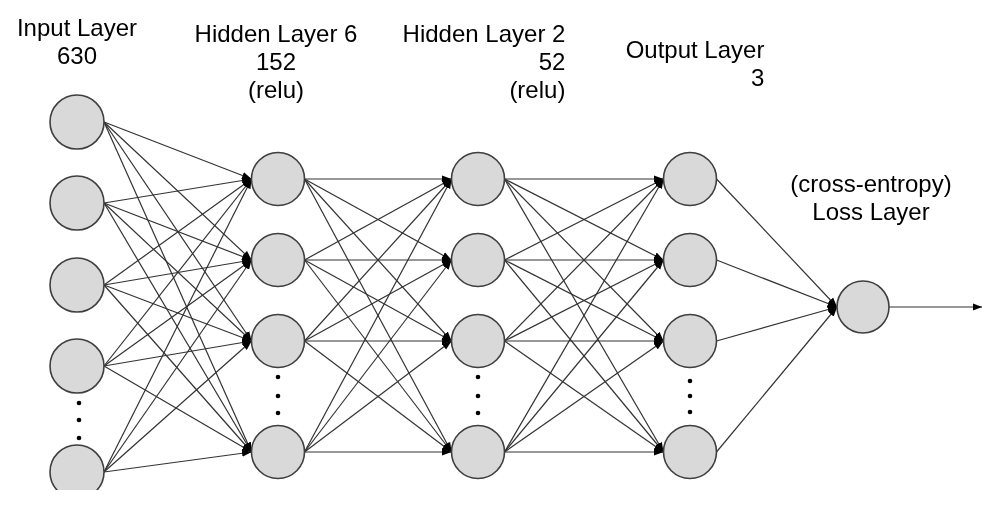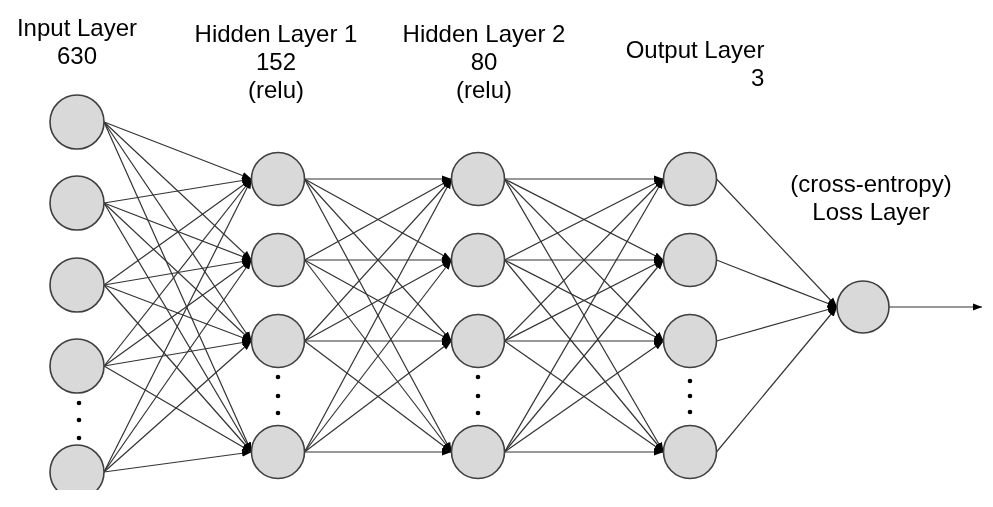--- a/index.html
+++ b/index.html
@@ -137,28 +137,28 @@
         <circle cx="690" cy="412" r="2.3" fill="#000000"></circle>
       </g>
     </svg>
 
   <div class="layer-label" style="left: 77px; top: 14px;">
     <div>Input Layer</div>
     <div>630</div>
   </div>
 
   <div class="layer-label" style="left: 276px; top: 20px;">
-    <div>Hidden Layer 1</div>
+    <div>Hidden Layer 6</div>
     <div>152</div>
     <div>(relu)</div>
   </div>
 
-  <div class="layer-label" style="left: 484px; top: 20px;">
+  <div class="layer-label" style="left: 484px; top: 20px; text-align: right;">
     <div>Hidden Layer 2</div>
-    <div>80</div>
+    <div>52</div>
     <div>(relu)</div>
   </div>
 
   <div class="layer-label" style="left: 695px; top: 36px; text-align: right;">
     <div>Output Layer</div>
     <div>3</div>
   </div>
 
   <div class="layer-label" style="left: 871px; top: 170px;">
     <div>(cross-entropy)</div>

